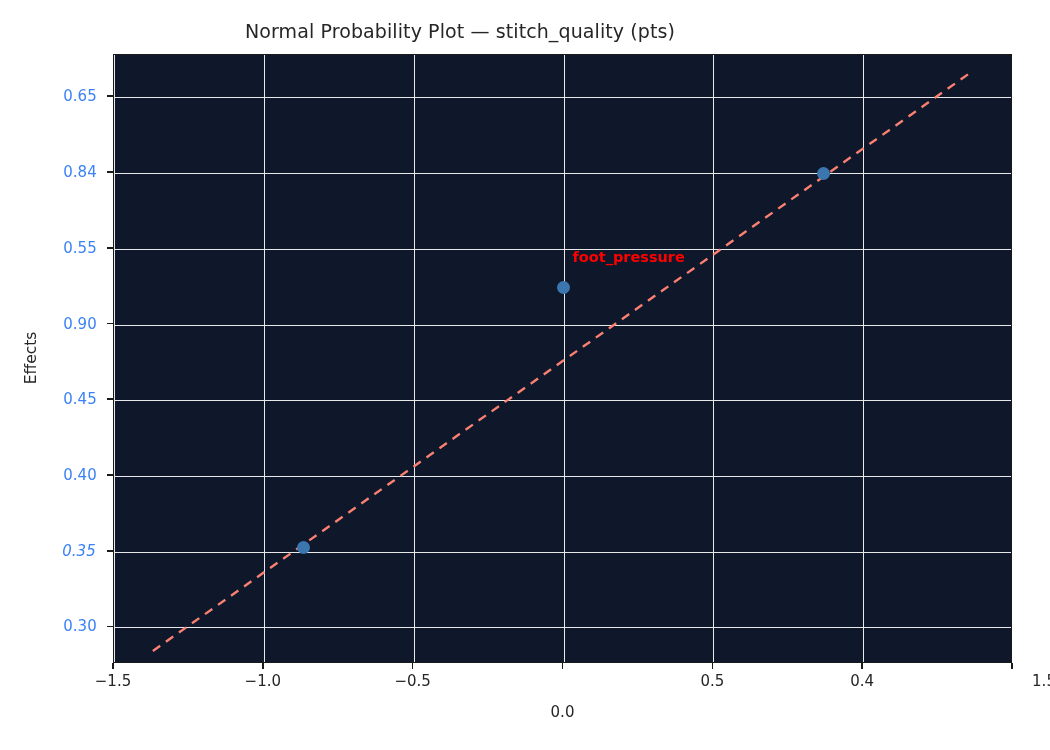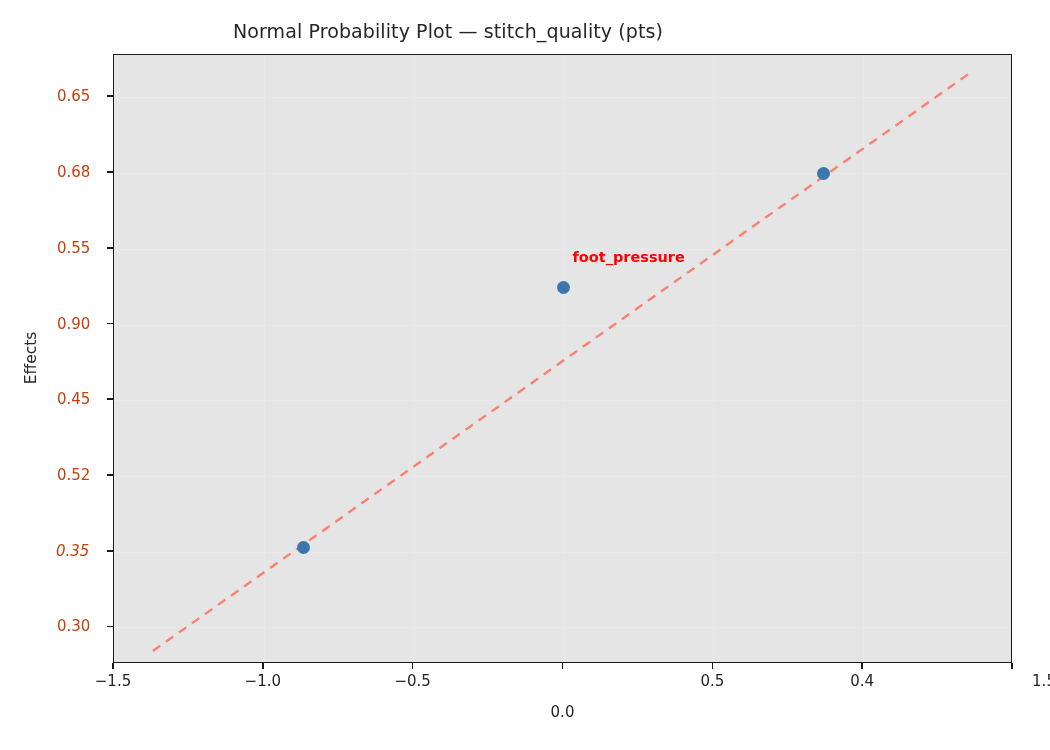--- a/index.html
+++ b/index.html
@@ -24,31 +24,32 @@
   #chart-title {
     position: absolute;
     left: 0;
     top: 20px;
     width: 896px;
     text-align: center;
     font-size: 19px;
     color: #262626;
     letter-spacing: 0.1px;
     white-space: nowrap;
+    padding-left: 12px;
   }
   
   #plot-area {
     position: absolute;
     left: 113px;
     top: 54px;
     width: 899px;
     height: 609px;
     border: 1.6px solid #1a1a1a;
     box-sizing: border-box;
-    background: #e5e5e5;
+    background: #0f172a;
     overflow: hidden;
   }
   .gridline-h {
     position: absolute;
     left: 0;
     width: 100%;
     height: 1px;
     background: #e9e9e9;
   }
   .gridline-v {
@@ -101,23 +102,23 @@
   .ticklabel-x {
     position: absolute;
     font-size: 15px;
     color: #262626;
     transform: translateX(-50%);
     white-space: nowrap;
   }
   .ticklabel-y {
     position: absolute;
     font-size: 15px;
-    color: #c2410c;
+    color: #3b82f6;
     transform: translateY(-50%);
-    text-align: left;
+    text-align: center;
     white-space: nowrap;
   }
   
   #xlabel {
     position: absolute;
     left: 113px;
     top: 704px;
     width: 899px;
     text-align: center;
     font-size: 15.5px;
@@ -198,29 +199,29 @@
       <div class="ticklabel-x" style="left: 862.167px; top: 672px;">0.4</div>
       <div class="tick-mark-x" style="left: 1011.2px; top: 663px;"></div>
       <div class="ticklabel-x" style="left: 1012px; top: 672px; margin-left: 32px;">1.5</div>
     </div>
   <div id="yticks-layer">
       <div class="tick-mark-y" style="left: 107px; top: 625.69px;"></div>
       <div class="ticklabel-y" style="left: 57px; width: 46px; top: 626.49px;">0.30</div>
       <div class="tick-mark-y" style="left: 107px; top: 549.944px;"></div>
       <div class="ticklabel-y" style="left: 56px; width: 46px; top: 550.744px; font-style: italic;">0.35</div>
       <div class="tick-mark-y" style="left: 107px; top: 474.198px;"></div>
-      <div class="ticklabel-y" style="left: 57px; width: 46px; top: 474.998px;">0.52</div>
+      <div class="ticklabel-y" style="left: 57px; width: 46px; top: 474.998px;">0.40</div>
       <div class="tick-mark-y" style="left: 107px; top: 398.451px;"></div>
       <div class="ticklabel-y" style="left: 57px; width: 46px; top: 399.251px;">0.45</div>
       <div class="tick-mark-y" style="left: 107px; top: 322.705px;"></div>
       <div class="ticklabel-y" style="left: 57px; width: 46px; top: 323.505px;">0.90</div>
       <div class="tick-mark-y" style="left: 107px; top: 246.959px;"></div>
       <div class="ticklabel-y" style="left: 57px; width: 46px; top: 247.759px;">0.55</div>
       <div class="tick-mark-y" style="left: 107px; top: 171.213px;"></div>
-      <div class="ticklabel-y" style="left: 57px; width: 46px; top: 172.013px;">0.68</div>
+      <div class="ticklabel-y" style="left: 57px; width: 46px; top: 172.013px;">0.84</div>
       <div class="tick-mark-y" style="left: 107px; top: 95.4664px;"></div>
       <div class="ticklabel-y" style="left: 57px; width: 46px; top: 96.2664px;">0.65</div>
     </div>
 
 
   <div id="ylabel">
     <span>Effects</span>
   </div>
 
 </div>

